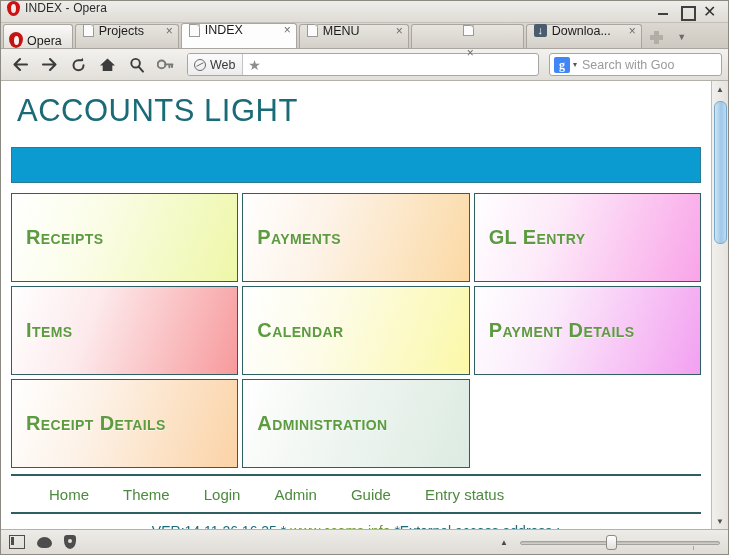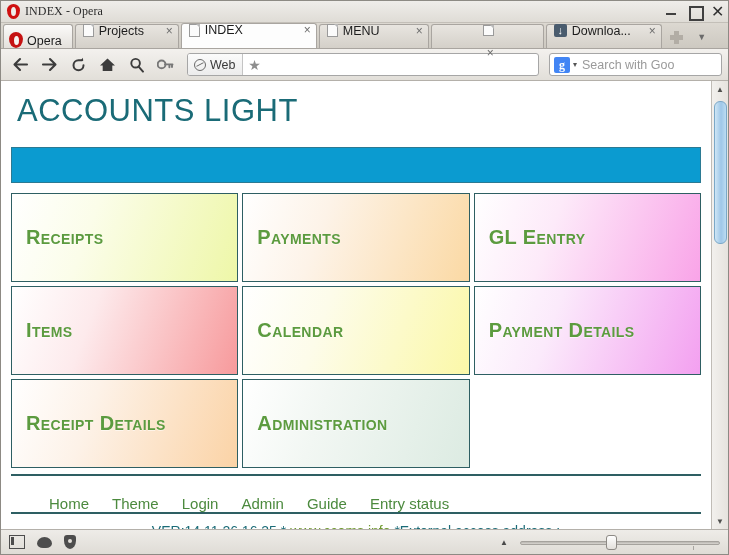--- a/index.html
+++ b/index.html
@@ -12,25 +12,24 @@
   .window {
     width: 729px; height: 555px;
     display: flex; flex-direction: column;
     background: linear-gradient(#e9e7e2, #dedad2);
     border: 1px solid #8d8a84;
   }
 
   
   .titlebar {
     height: 22px; flex: 0 0 22px;
-    display: flex; align-items: center;
+    display: flex; 
     background: linear-gradient(#efedea, #dfdcd6);
     border-bottom: 1px solid #c3bfb8;
-    padding: 0 0 0 6px;
-    font-family: Liberation Serif, serif;
+    padding: 0 8px 0 6px;
   }
   .opera-logo-sm {
     width: 13px; height: 15px; margin-right: 5px;
     background: #cf1010;
     border-radius: 50% 50% 50% 50% / 42% 42% 58% 58%;
     position: relative; flex: 0 0 13px;
   }
   .opera-logo-sm::after {
     content: ""; position: absolute;
     left: 4px; top: 3px; width: 5px; height: 9px;
@@ -116,21 +115,21 @@
   .favicon-dl {
     width: 13px; height: 13px; flex: 0 0 13px;
     background: #4a5c6e; border-radius: 2px;
     position: relative;
   }
   .favicon-dl::after {
     content: "\2193"; position: absolute; inset: 0;
     color: #ffffff; font-size: 11px; line-height: 13px; text-align: center;
   }
   .tab-w-projects { width: 104px; }
-  .tab-w-index    { width: 136px; }
+  .tab-w-index    { width: 116px; }
   .tab-w-menu     { width: 110px; }
   .tab-w-payments { width: 113px; flex-direction: column; }
   .tab-w-download { width: 116px; }
   .tab .tlbl.flexg { flex: 1 1 auto; }
 
   .newtab {
     width: 22px; height: 22px; margin-left: 4px;
     display: flex; align-items: center; justify-content: center;
     cursor: pointer;
   }
@@ -261,22 +260,22 @@
     font-weight: 700;
     font-variant: small-caps;
     letter-spacing: .4px;
     text-shadow: 0 1px 0 rgba(255,255,255,.55);
   }
   .navlinks {
     margin-top: 6px;
     border-top: 2px solid #2e5f63;
     border-bottom: 2px solid #2e5f63;
     height: 40px;
-    display: flex; align-items: flex-end;
-    gap: 23px;
+    display: flex; align-items: center;
+    gap: 34px;
     padding-left: 38px;
   }
   .navlinks a {
     font-size: 15px; color: #4c8a3e; text-decoration: none;
     white-space: nowrap; cursor: pointer;
   }
   .footer {
     margin-top: 9px; text-align: center;
     font-size: 14px; color: #1a6b77; white-space: nowrap;
   }

